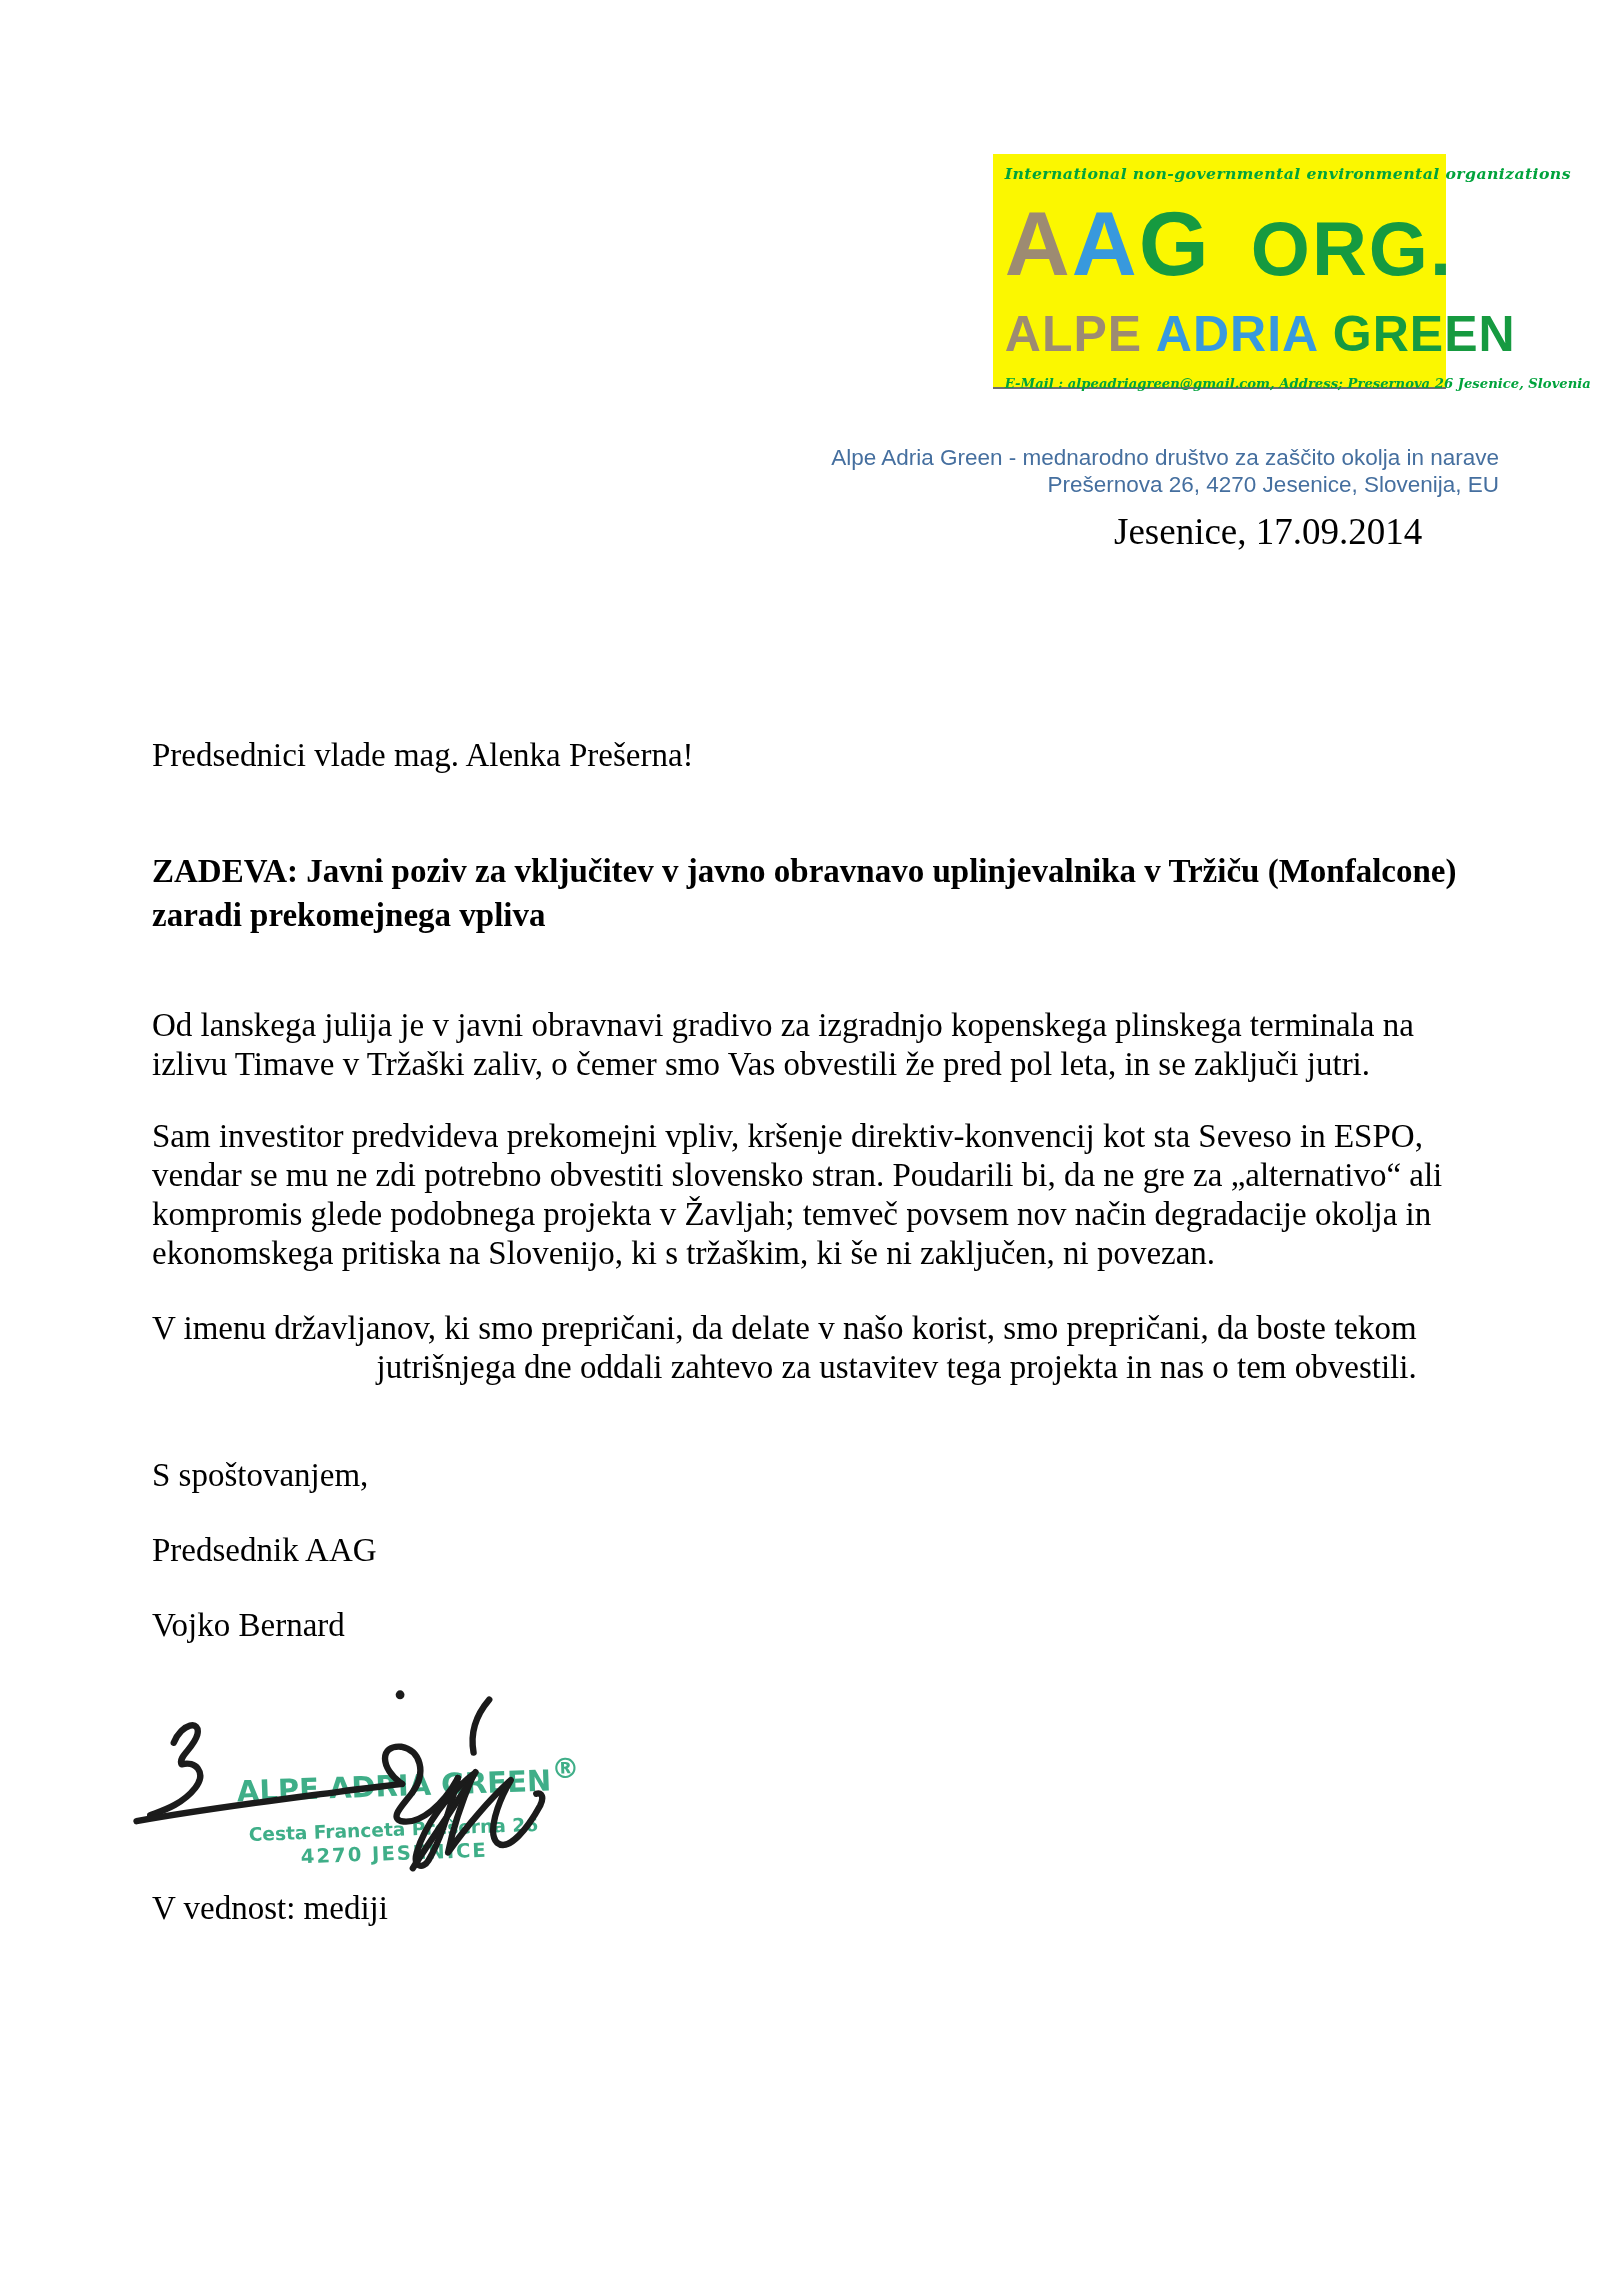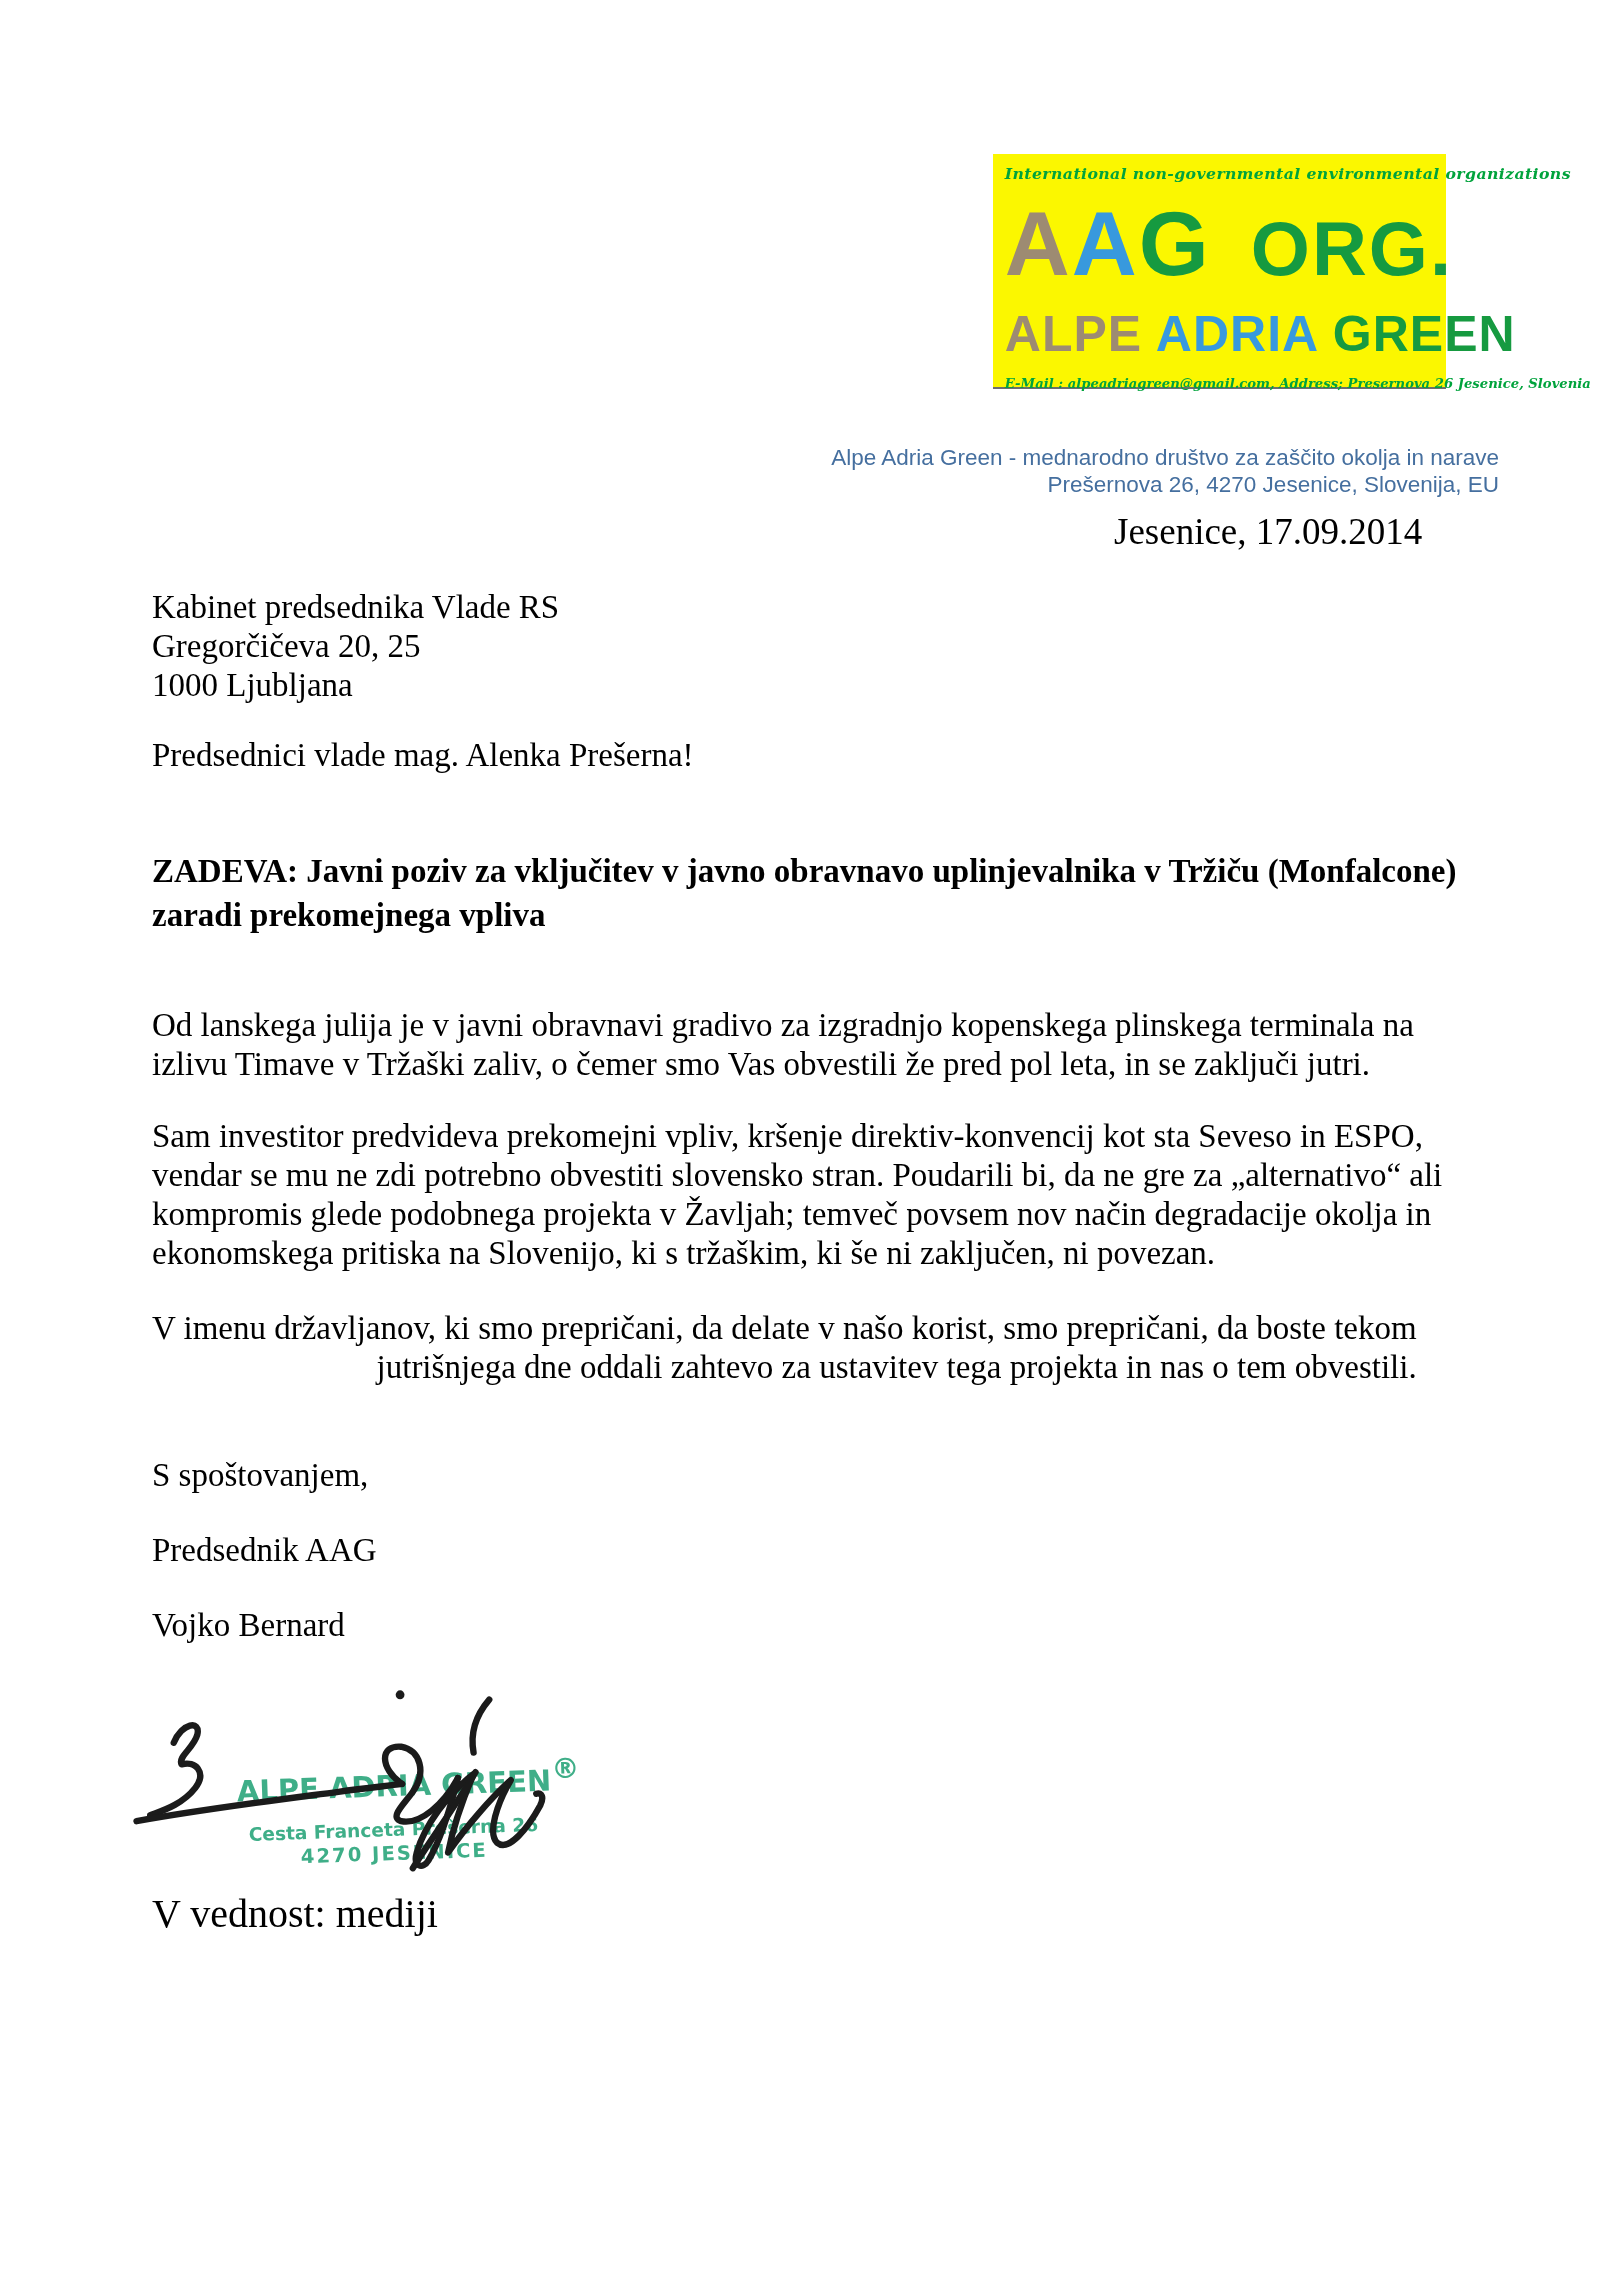--- a/index.html
+++ b/index.html
@@ -63,46 +63,41 @@
     position:absolute; left:125px; top:90px; width:310px;
     color:#2fa87e; font-family:"DejaVu Sans", sans-serif; font-weight:bold;
     transform:rotate(-2deg); opacity:.92;
   }
   .stamp-l1 { position:relative; font-size:29px; line-height:37px; letter-spacing:0; white-space:nowrap; }
   .stamp-reg { position:absolute; right:-33px; top:-11.8px; font-size:28px; }
   .stamp-l2 { font-size:18.6px; line-height:25.5px; text-align:center; white-space:nowrap; margin-top:11.8px; }
   .stamp-l3 { font-size:19.6px; line-height:24.5px; text-align:center; letter-spacing:2px; white-space:nowrap; }
   .sig-svg { position:absolute; left:0; top:0; }
 
-  .cc-line { position:absolute; left:152px; top:1890px; font-size:40px; }
+  .cc-line { position:absolute; left:152px; top:1890px; font-size:33px; }
 </style>
 </head>
 <body>
 
 <div class="page">
 
   <div class="logo">
     <div class="logo-tagline">International non-governmental environmental organizations</div>
     <div class="logo-acronym"><span class="c-taupe">A</span><span class="c-blue">A</span><span class="c-green">G</span><span class="c-green org">ORG.</span></div>
     <div class="logo-name"><span class="c-taupe w">ALPE</span><span class="c-blue w">ADRIA</span><span class="c-green">GREEN</span></div>
     <div class="logo-email">E-Mail : alpeadriagreen@gmail.com, Address; Presernova 26 Jesenice, Slovenia</div>
   </div>
 
   <div class="header-lines">
     <div>Alpe Adria Green - mednarodno društvo za zaščito okolja in narave</div>
     <div>Prešernova 26, 4270 Jesenice, Slovenija, EU</div>
   </div>
 
   <div class="date-line">Jesenice, 17.09.2014</div>
 
-  <div class="recipient">
-      <div>Kabinet predsednika Vlade RS</div>
-      <div>Gregorčičeva 20, 25</div>
-      <div>1000 Ljubljana</div>
-    </div>
 
   <div class="salutation">Predsednici vlade mag. Alenka Prešerna!</div>
 
   <div class="subject">
       <div>ZADEVA: Javni poziv za vključitev v javno obravnavo uplinjevalnika v Tržiču (Monfalcone)</div>
       <div>zaradi prekomejnega vpliva</div>
     </div>
 
   <div class="para para-1">
       <div>Od lanskega julija je v javni obravnavi gradivo za izgradnjo kopenskega plinskega terminala na</div>

